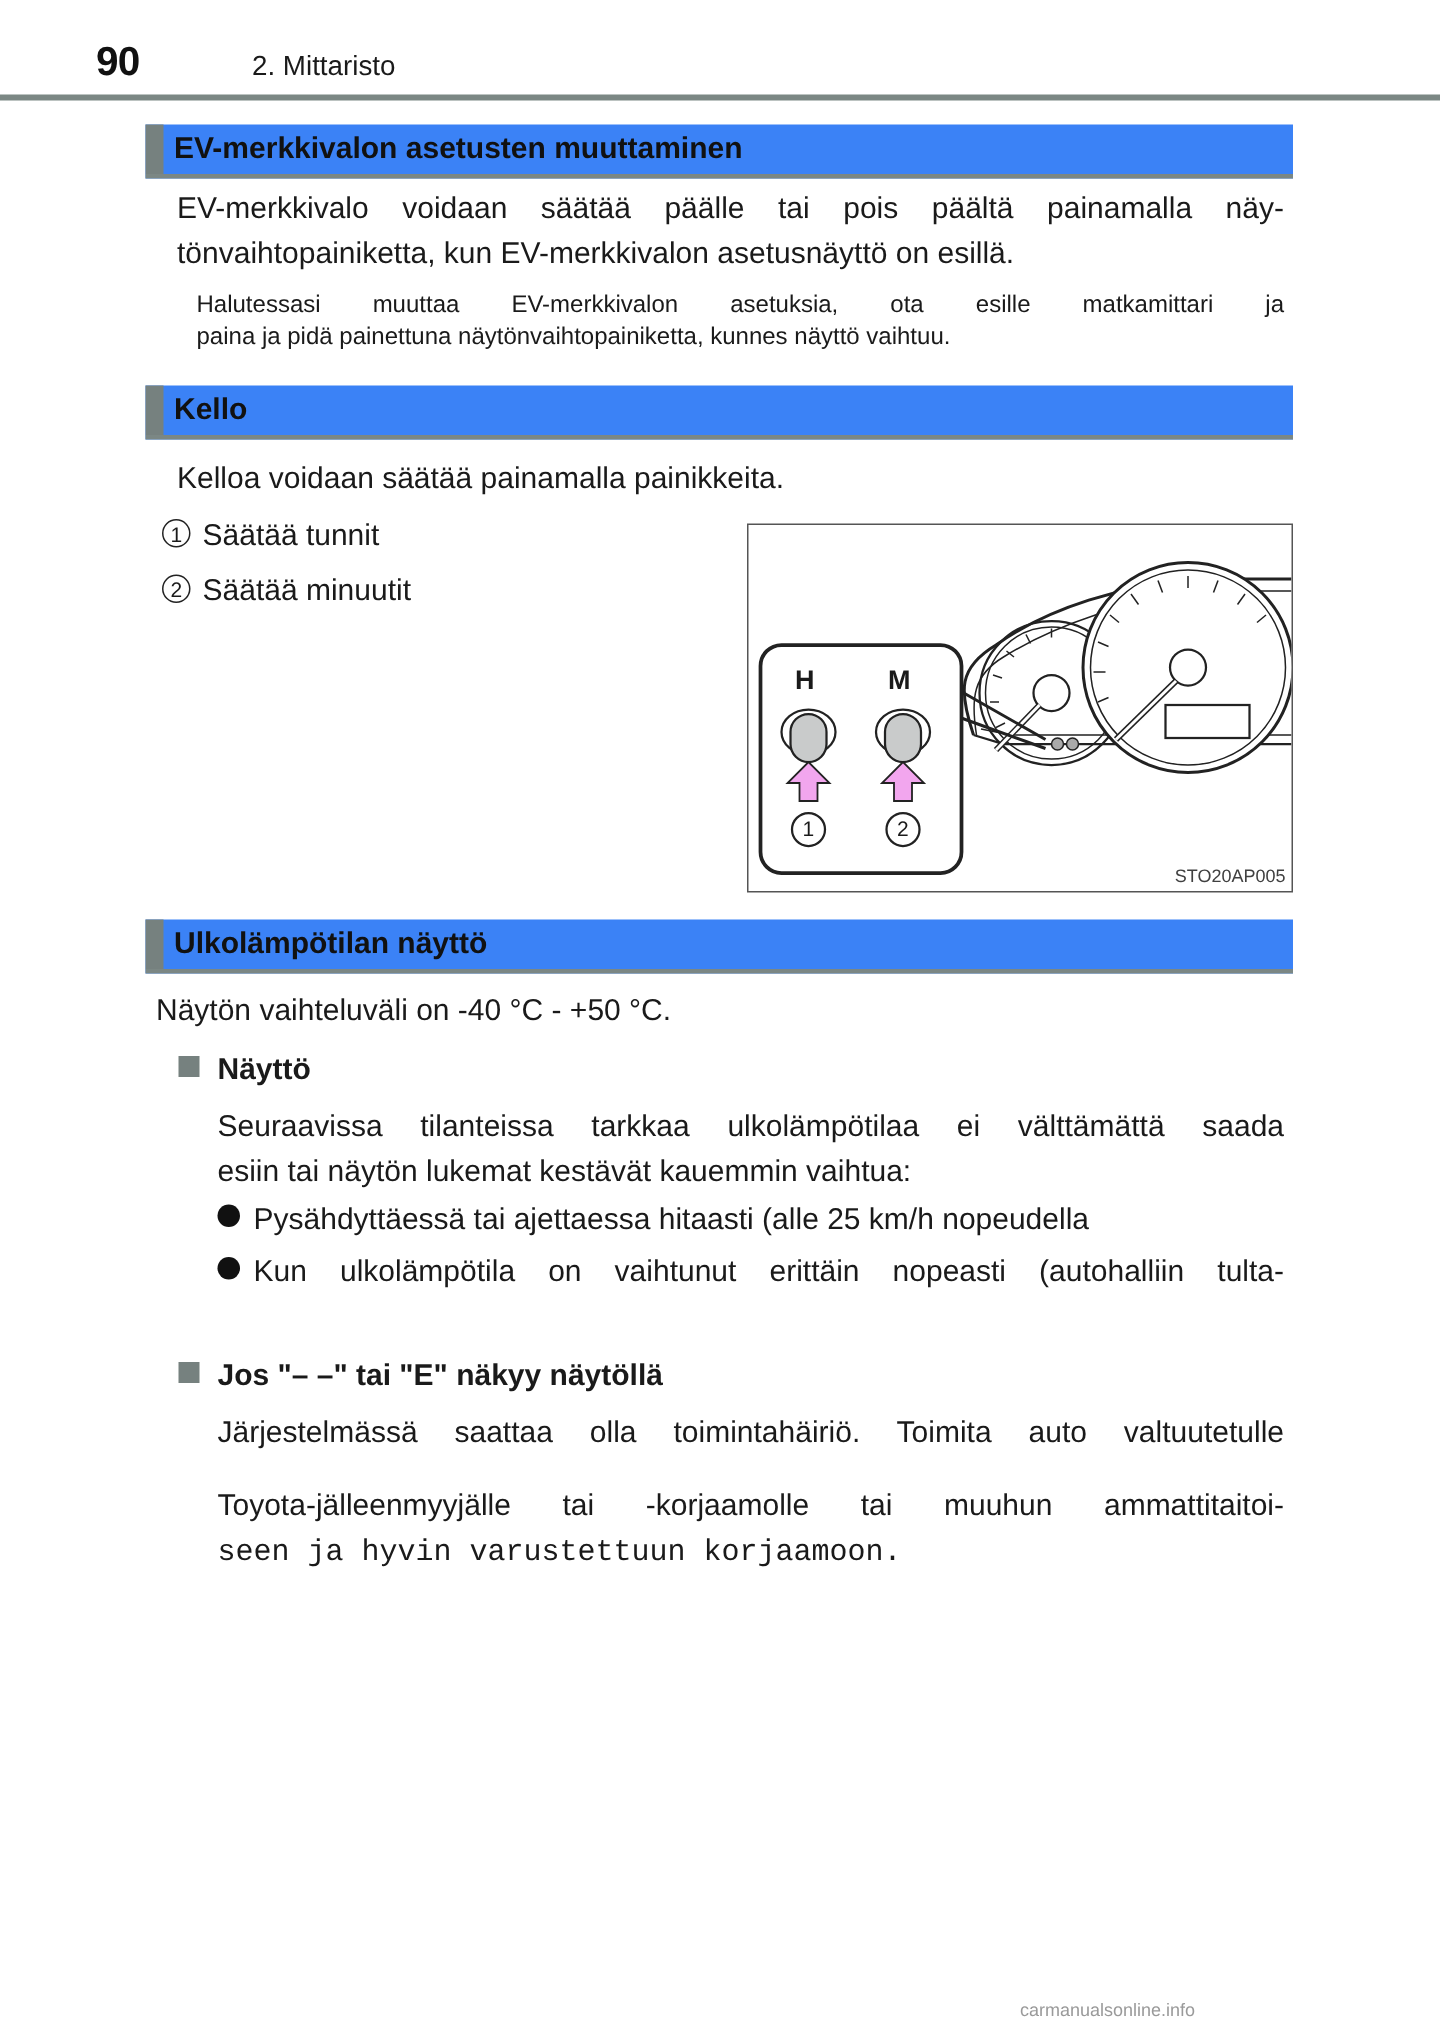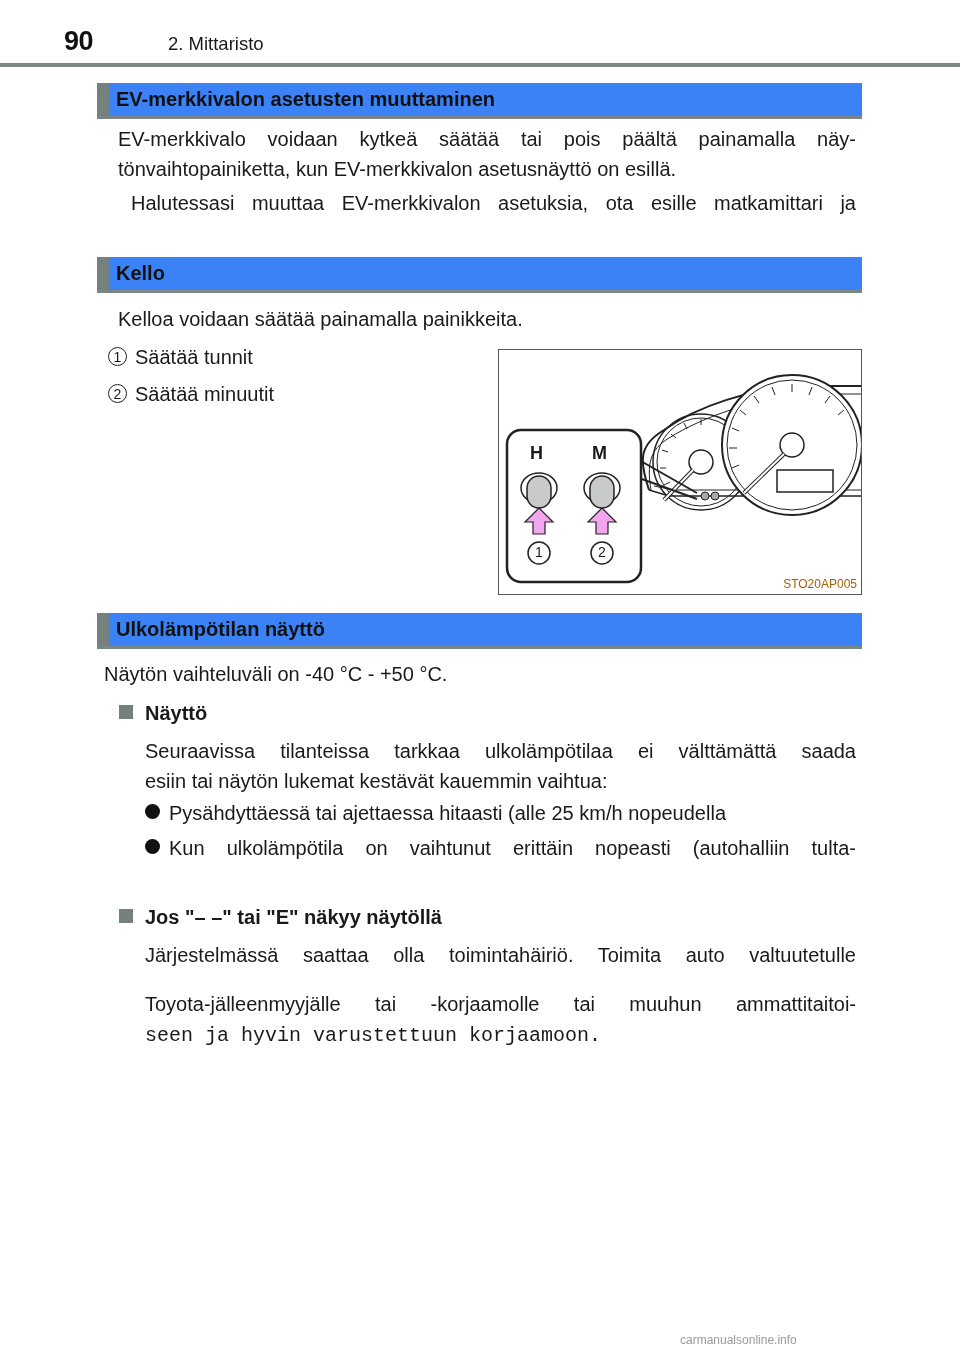--- a/index.html
+++ b/index.html
@@ -6,48 +6,49 @@
   body { width:960px; height:1360px; position:relative; overflow:hidden;
          font-family:"Liberation Sans", sans-serif; color:#1a1a1a; }
   .abs { position:absolute; }
   .page-num { left:64px; top:26px; font-size:27px; font-weight:bold; color:#111; letter-spacing:-0.5px; }
   .chapter { left:168px; top:33px; font-size:18.5px; color:#1a1a1a; }
   .rule-top { left:0; top:63px; width:960px; height:4px; background:#7b8784; }
   .section-head { left:97px; width:765px; height:36px; background:#3b82f6; border-bottom:3px solid #7b8784; box-sizing:border-box; }
   .section-head .bar { position:absolute; left:0; top:0; width:12px; height:100%; background:#76817f; }
   .section-head .title { position:absolute; left:19px; top:5px; font-size:20px; font-weight:bold; color:#111; }
   .body-text { font-size:20px; line-height:30px; color:#1a1a1a; text-align:justify; }
-  .small-text { font-size:20px; line-height:21px; color:#1a1a1a; text-align:justify; }
+  .small-text { font-size:16px; line-height:21px; color:#1a1a1a; text-align:justify; }
   .num-circle { display:inline-block; width:19px; height:19px; border:1.5px solid #222; border-radius:50%;
                 font-size:14px; line-height:19px; text-align:center; box-sizing:border-box; margin-right:8px; vertical-align:2px; }
   .item-line { font-size:20px; line-height:30px; }
   .sq-head { font-size:20px; font-weight:bold; line-height:30px; }
   .sq { display:inline-block; width:14px; height:14px; background:#76817f; margin-right:12px; vertical-align:1px; }
   .bullet { display:inline-block; width:15px; height:15px; background:#111; border-radius:50%; margin-right:9px; vertical-align:1px; }
   .figure { left:498px; top:349px; width:364px; height:246px; border:1.5px solid #555; box-sizing:border-box; background:#fff; }
-  .fig-code { position:absolute; right:4px; bottom:3px; font-size:12px; color:#a16207;margin-left:20px; }
+  .fig-code { position:absolute; right:4px; bottom:3px; font-size:12px; color:#404040;margin-left:20px; }
   .watermark { left:680px; top:1333px; font-size:12px; color:#9a9a9a; }
 </style>
 </head>
 <body>
 
 <div class="abs page-num">90</div>
 <div class="abs chapter">2. Mittaristo</div>
 <div class="abs rule-top"></div>
 
 <div class="abs section-head" style="top:83px;">
   <div class="bar"></div>
   <div class="title">EV-merkkivalon asetusten muuttaminen</div>
 </div>
 <div class="abs body-text" style="left:118px; top:124px; width:738px;">
-  <div style="text-align:justify; text-align-last:justify;">EV-merkkivalo voidaan kytkeä säätää tai pois päältä painamalla näy-</div>
+  <div style="text-align:justify; text-align-last:justify;">EV-merkkivalo voidaan säätää päälle tai pois päältä painamalla näy-</div>
   <div>tönvaihtopainiketta, kun EV-merkkivalon asetusnäyttö on esillä.</div>
 </div>
 <div class="abs small-text" style="left:131px; top:193px; width:725px;">
   <div style="text-align-last:justify;">Halutessasi muuttaa EV-merkkivalon asetuksia, ota esille matkamittari ja</div>
+  <div>paina ja pidä painettuna näytönvaihtopainiketta, kunnes näyttö vaihtuu.</div>
 </div>
 
 <div class="abs section-head" style="top:257px;">
   <div class="bar"></div>
   <div class="title">Kello</div>
 </div>
 <div class="abs body-text" style="left:118px; top:304px;">Kelloa voidaan säätää painamalla painikkeita.</div>
 <div class="abs item-line" style="left:108px; top:342px;">
   <span class="num-circle">1</span><span>Säätää tunnit</span>
 </div>

